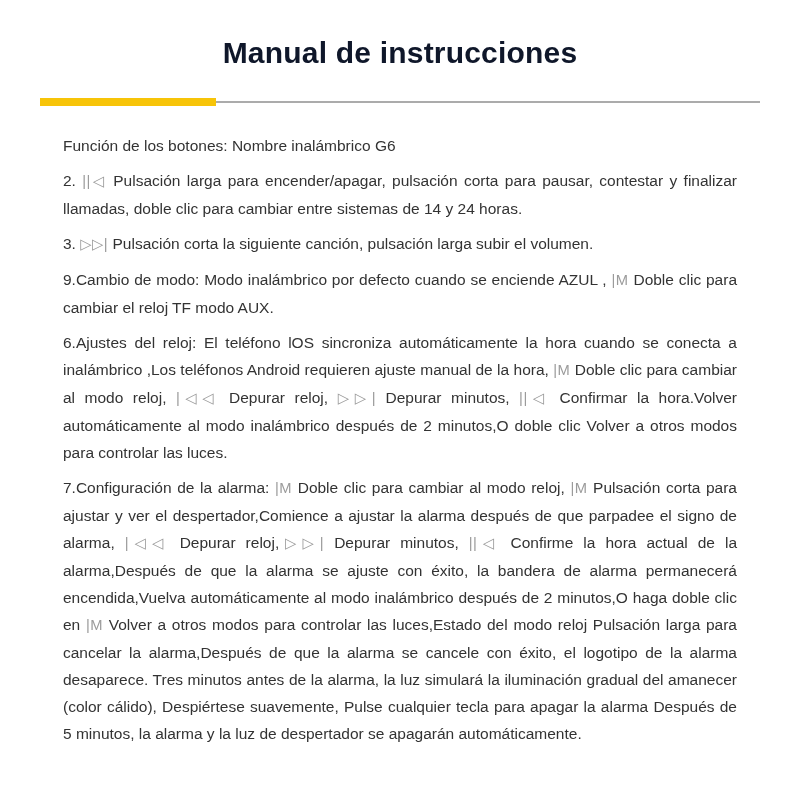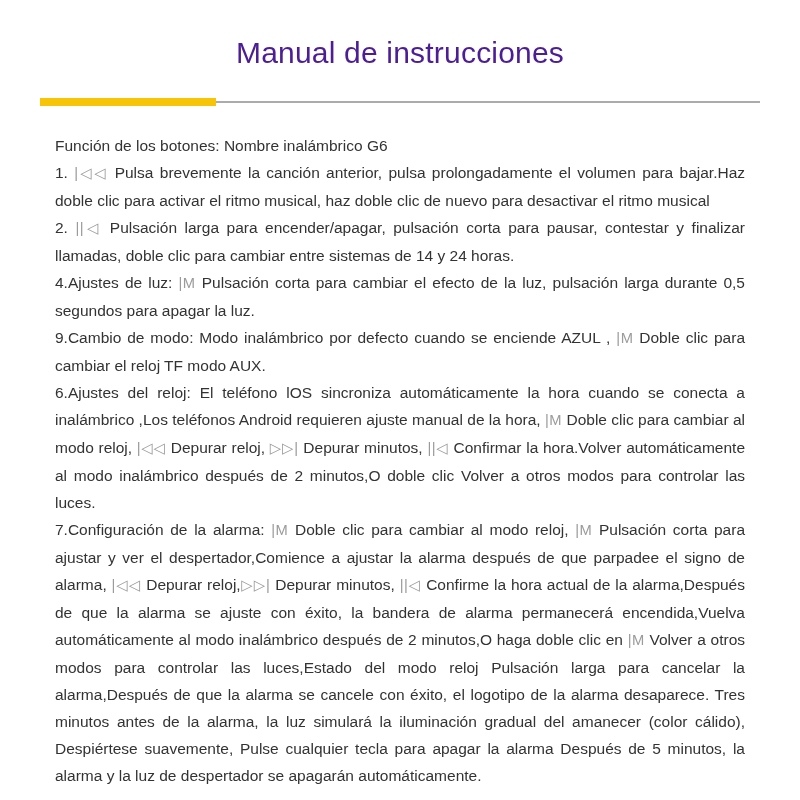--- a/index.html
+++ b/index.html
@@ -5,22 +5,22 @@
   * { box-sizing: border-box; margin: 0; padding: 0; }
   html, body { width: 800px; height: 800px; background: #ffffff; overflow: hidden; }
   body { font-family: "Liberation Sans", "DejaVu Sans", sans-serif; color: #333333; }
 
   .page { width: 800px; height: 800px; background: #ffffff; }
 
   .title {
     margin-top: 36px;
     text-align: center;
     font-size: 30px;
-    font-weight: 400;
-    color: #4c1d95;
+    font-weight: 700;
+    color: #0f172a;
     letter-spacing: 0.2px;
   }
 
   .divider {
     position: relative;
     margin: 28px 40px 0 40px;
     height: 8px;
   }
   .divider-accent {
     position: absolute;
@@ -36,21 +36,21 @@
     background: #ABABAB;
   }
 
   .content {
     margin: 26px 55px 0 55px;
     font-size: 15.5px;
     line-height: 27px;
     text-align: justify;
     color: #333333;
   }
-  .para { margin: 0; }
+  .para { margin: 8px; }
 
   .glyph-icon {
     color: #9B9B9B;
     font-size: 0.95em;
     letter-spacing: 0.5px;
     white-space: nowrap;
   }
 </style>
 </head>
 <body>
@@ -60,21 +60,20 @@
   <h1 class="title">Manual de instrucciones</h1>
 
   <div class="divider">
     <div class="divider-accent"></div>
     <div class="divider-line"></div>
   </div>
 
   <div class="content">
     <p class="para">Función de los botones: Nombre inalámbrico G6</p>
 
-  <p class="para"><span>1.   </span><span class="glyph-icon">|◁◁</span><span> Pulsa brevemente la canción anterior, pulsa prolongadamente el volumen para bajar.Haz doble clic para activar el ritmo musical, haz doble clic de nuevo para desactivar el ritmo musical</span></p>
       <p class="para"><span>2.   </span><span class="glyph-icon">||◁</span><span> Pulsación larga para encender/apagar, pulsación corta para pausar, contestar y finalizar llamadas, doble clic para cambiar entre sistemas de 14 y 24 horas.</span></p>
-      <p class="para"><span>4.Ajustes de luz: </span><span class="glyph-icon">|M</span><span> Pulsación corta para cambiar el efecto de la luz, pulsación larga durante 0,5 segundos para apagar la luz.</span></p>
+      <p class="para"><span>3.   </span><span class="glyph-icon">▷▷|</span><span> Pulsación corta la siguiente canción, pulsación larga subir el volumen.</span></p>
       <p class="para"><span>9.Cambio de modo: Modo inalámbrico por defecto cuando se enciende AZUL , </span><span class="glyph-icon">|M</span><span> Doble clic para cambiar el reloj TF modo AUX.</span></p>
       <p class="para"><span>6.Ajustes del reloj: El teléfono lOS sincroniza automáticamente la hora cuando se conecta a inalámbrico ,Los teléfonos Android requieren ajuste manual de la hora,  </span><span class="glyph-icon">|M</span><span> Doble clic para cambiar al modo reloj,  </span><span class="glyph-icon">|◁◁</span><span> Depurar reloj,  </span><span class="glyph-icon">▷▷|</span><span> Depurar minutos, </span><span class="glyph-icon">||◁</span><span> Confirmar la hora.Volver automáticamente al modo inalámbrico después de 2 minutos,O doble clic Volver a otros modos para controlar las luces.</span></p>
       <p class="para"><span>7.Configuración de la alarma:  </span><span class="glyph-icon">|M</span><span> Doble clic para cambiar al modo reloj, </span><span class="glyph-icon">|M</span><span> Pulsación corta para ajustar y ver el despertador,Comience a ajustar la alarma después de que parpadee el signo de alarma, </span><span class="glyph-icon">|◁◁</span><span> Depurar reloj,</span><span class="glyph-icon">▷▷|</span><span> Depurar minutos,  </span><span class="glyph-icon">||◁</span><span> Confirme la hora actual de la alarma,Después de que la alarma se ajuste con éxito, la bandera de alarma permanecerá encendida,Vuelva automáticamente al modo inalámbrico después de 2 minutos,O haga doble clic en </span><span class="glyph-icon">|M</span><span> Volver a otros modos para controlar las luces,Estado del modo reloj Pulsación larga para cancelar la alarma,Después de que la alarma se cancele con éxito, el logotipo de la alarma desaparece. Tres minutos antes de la alarma, la luz simulará la iluminación gradual del amanecer (color cálido), Despiértese suavemente, Pulse cualquier tecla para apagar la alarma Después de 5 minutos, la alarma y la luz de despertador se apagarán automáticamente.</span></p>
     </div>
 
 </div>
 
 </body></html>

